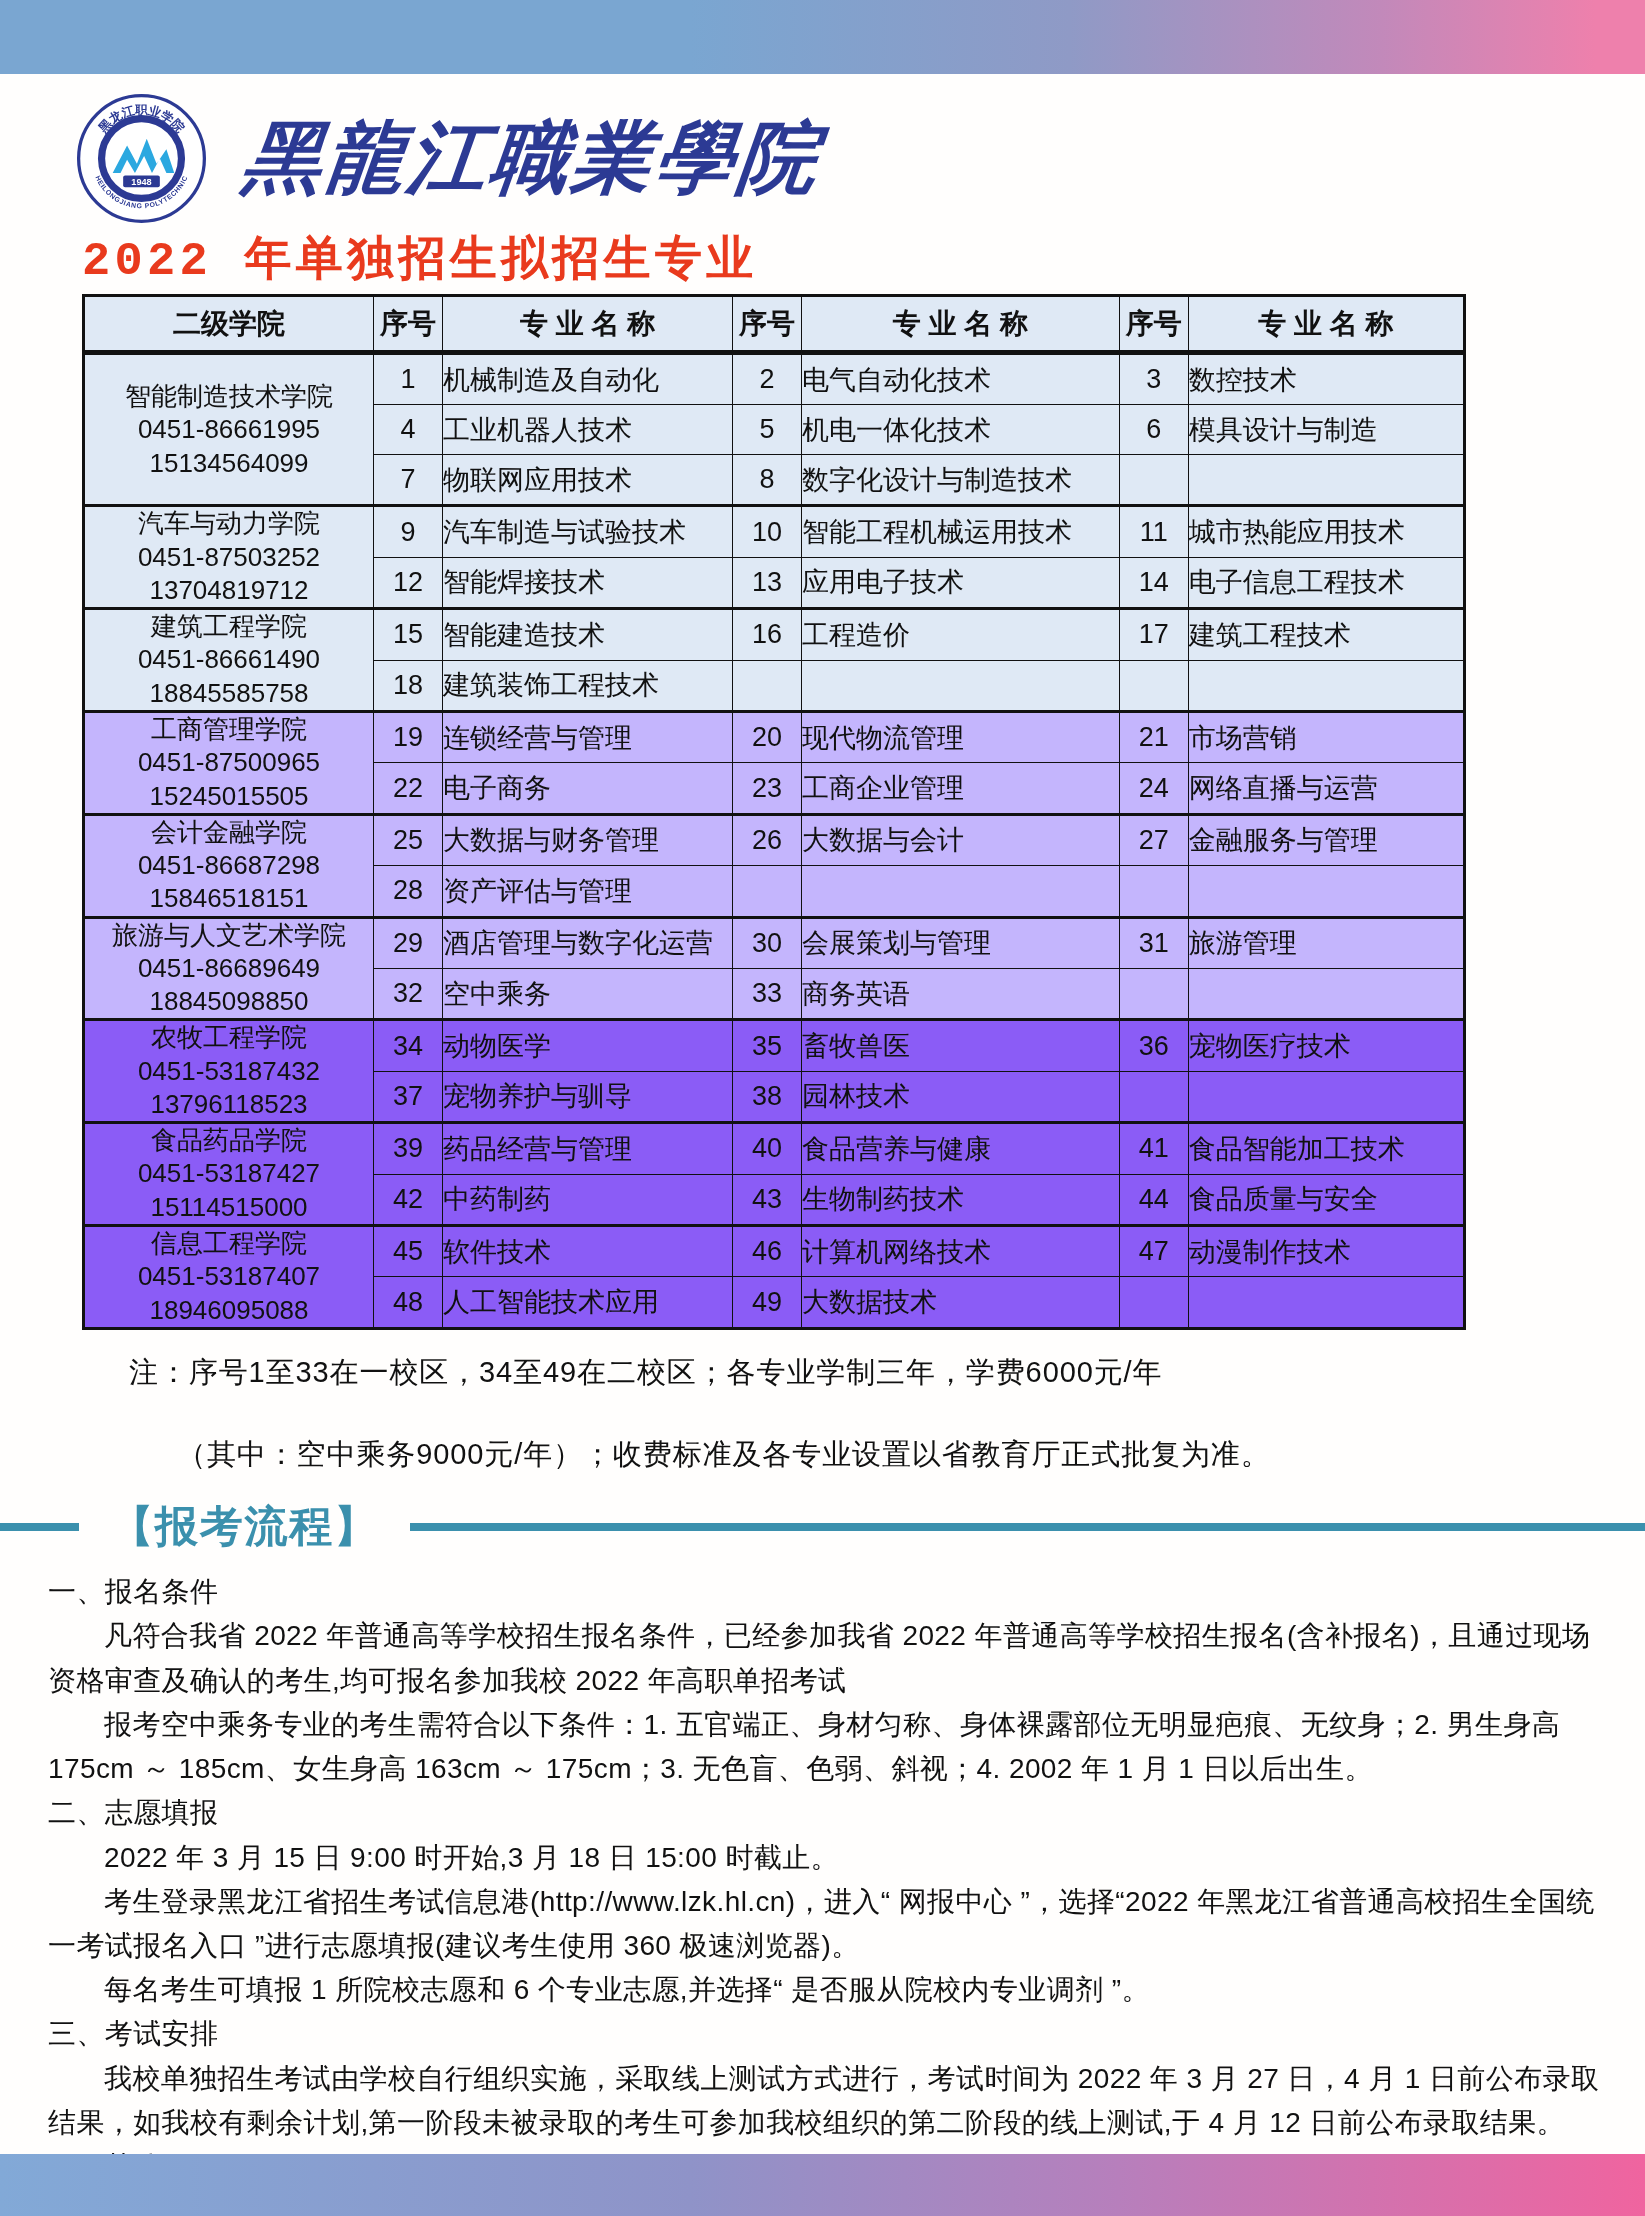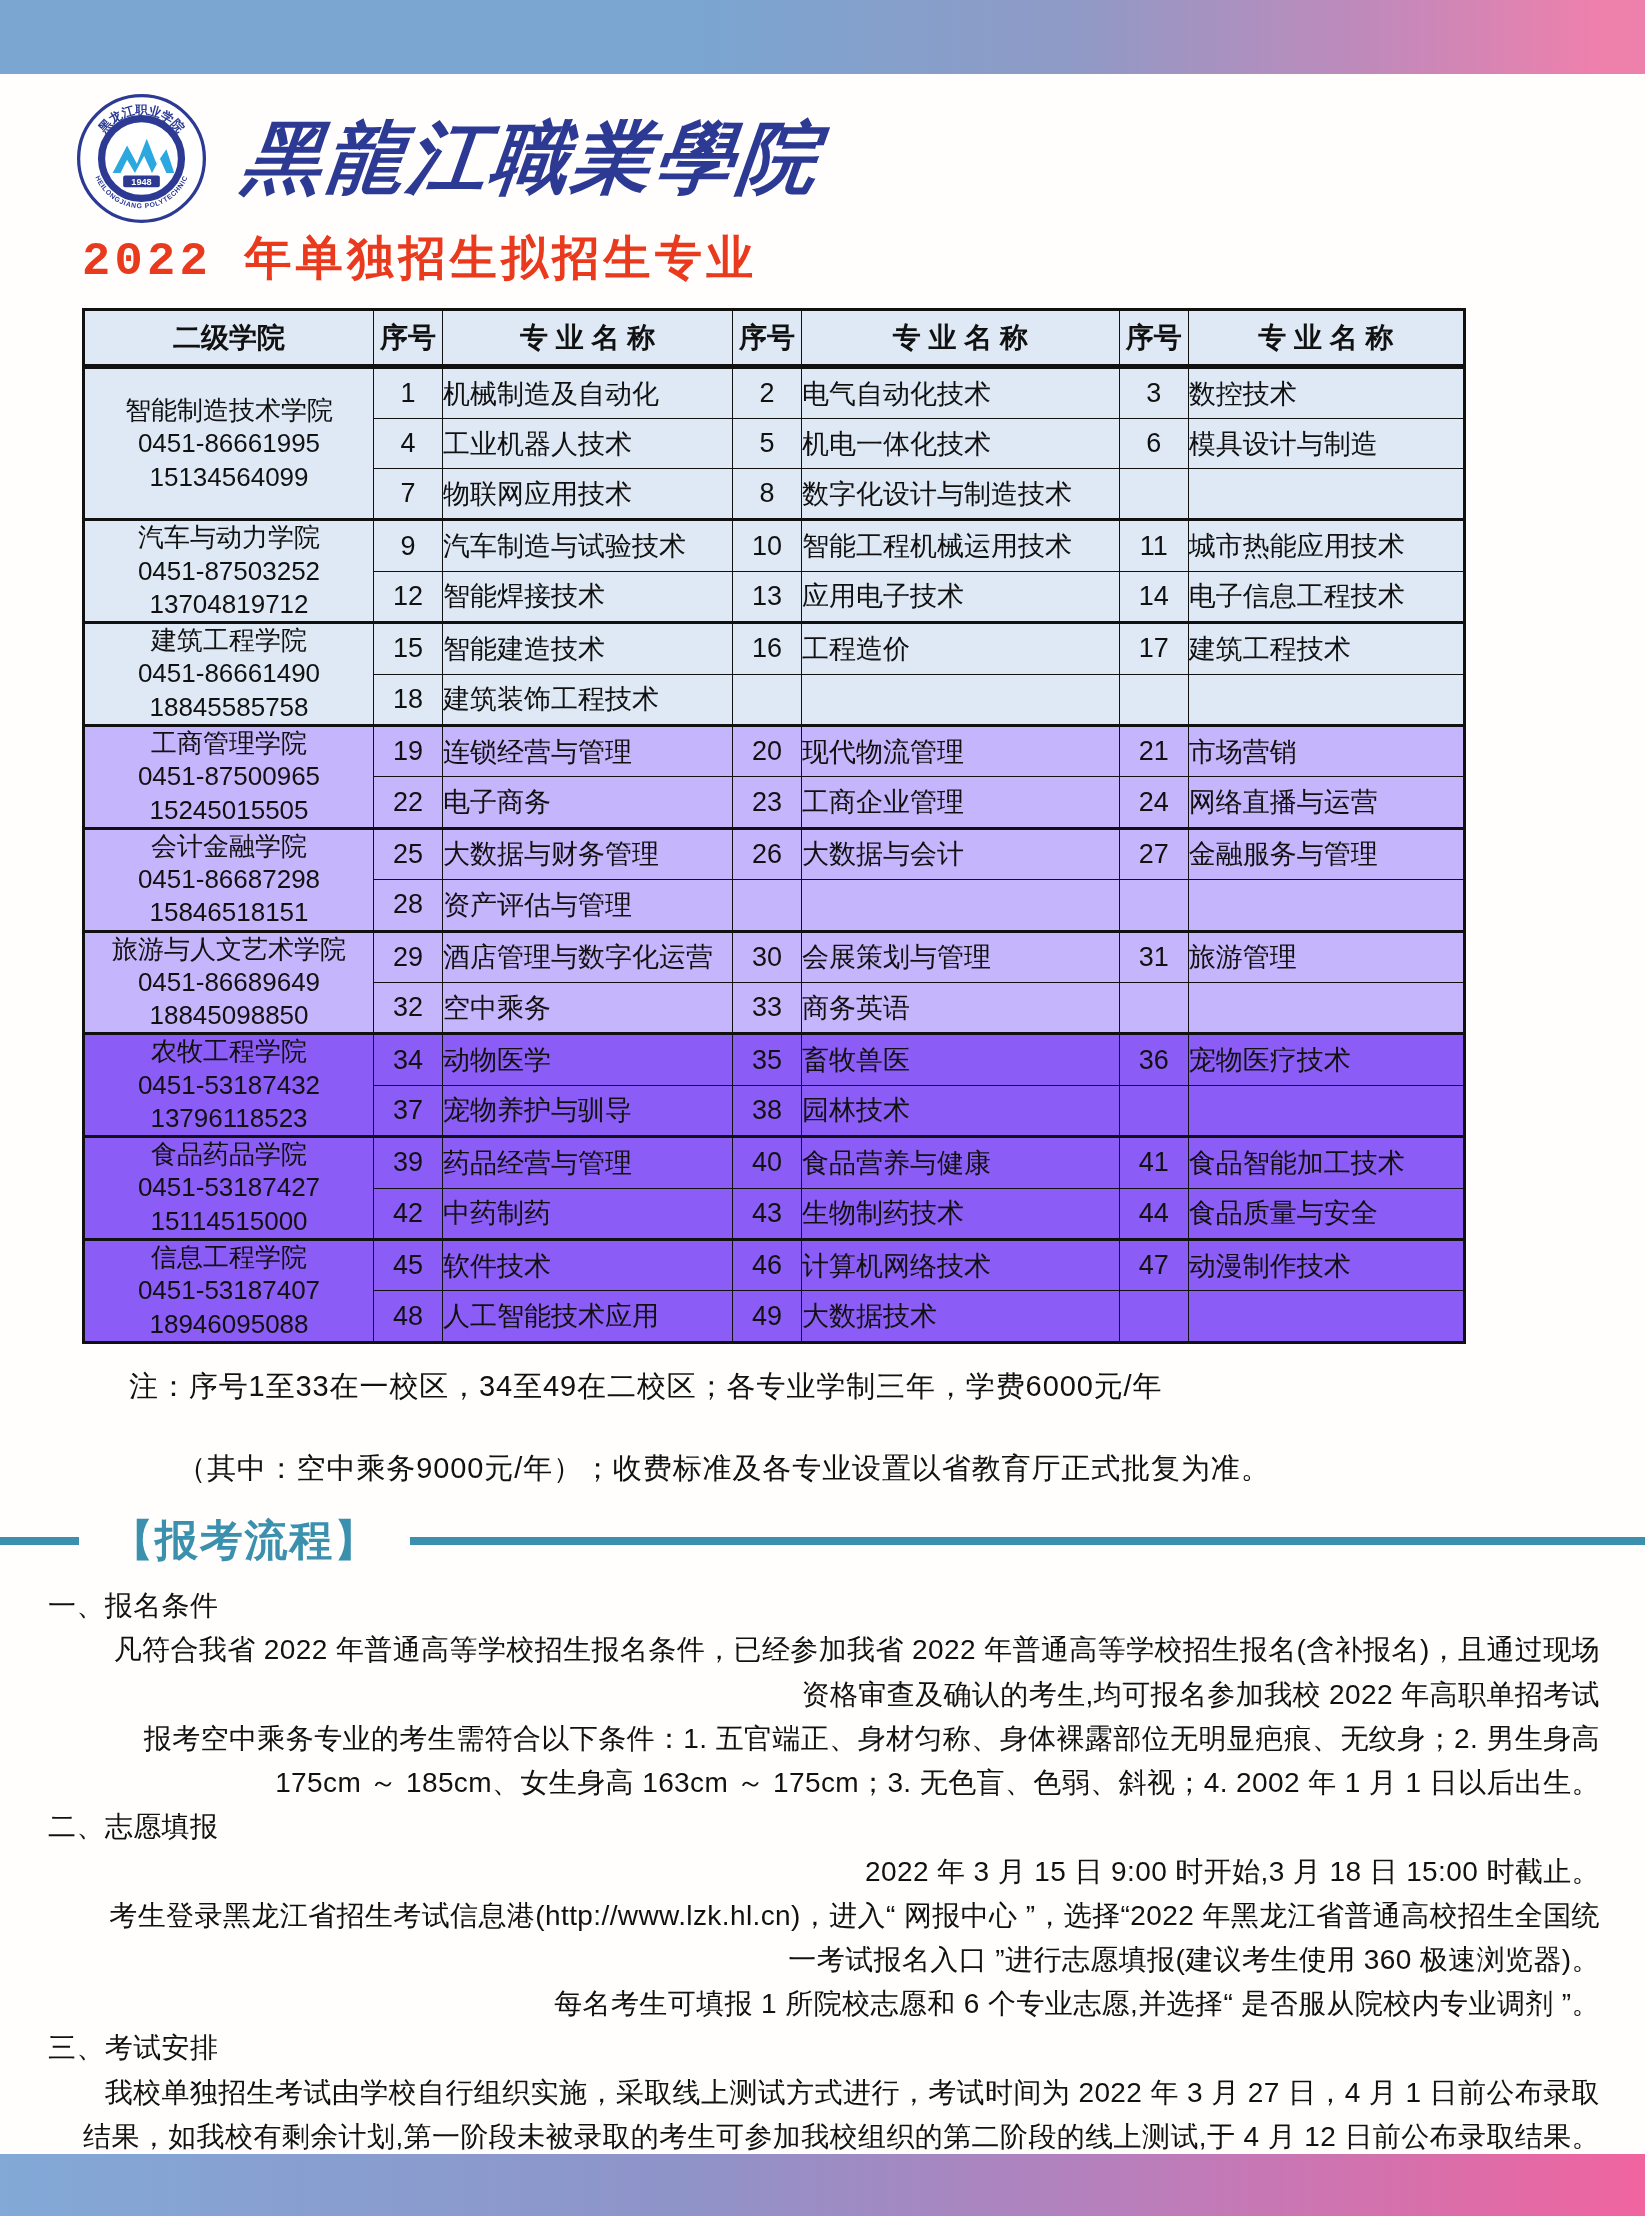--- a/index.html
+++ b/index.html
@@ -25,21 +25,21 @@
     transform:skewX(-6deg); white-space:nowrap;
   }
   
   .title{
     width:1384px; margin:3.4px 0 0 82px; text-align:left;
     font-family:Liberation Mono, monospace; font-weight:bold;
     font-size:47px; color:#e93a1d; letter-spacing:4.3px;
   }
   
   table.majors{
-    margin:18px 0 0 82px; width:1384px; border-collapse:collapse; table-layout:fixed;
+    margin:4px 0 0 82px; width:1384px; border-collapse:collapse; table-layout:fixed;
     font-size:27px; border:3.4px solid #111;
   }
   table.majors th, table.majors td{border:1.7px solid #111; padding:0;}
   table.majors thead th{
     height:53px; font-size:28px; font-weight:bold; background:#dfe9f5;
     border-bottom:5.2px solid #111; text-align:center;
   }
   table.majors tbody td{height:49px;}
   td.college{text-align:center; line-height:1.28; font-size:26px;}
   td.no{text-align:center;}
@@ -56,21 +56,21 @@
   .ph-line{height:7.7px; background:#3b90ad;}
   .ph-line.left{width:79px;}
   .ph-line.right{flex:1;}
   .ph-text{
     font-size:43px; font-weight:bold; color:#3b90ad; letter-spacing:1.7px;
     margin:0 3.4px; white-space:nowrap;
   }
   
   .sections{margin:13.8px 45px 0 48px; font-size:28px; line-height:1.58; letter-spacing:0.4px;}
   .sections .sec-heading{font-weight:normal; margin:0;}
-  .sections p{margin:0; text-indent:2em;text-align:right;}
+  .sections p{margin:0; text-indent:2em;}
 </style>
 </head>
 <body>
 
 <div class="page">
 
   <div class="top-bar"></div>
 
   <div class="logo-row">
     <svg class="badge" viewBox="0 0 200 200">

